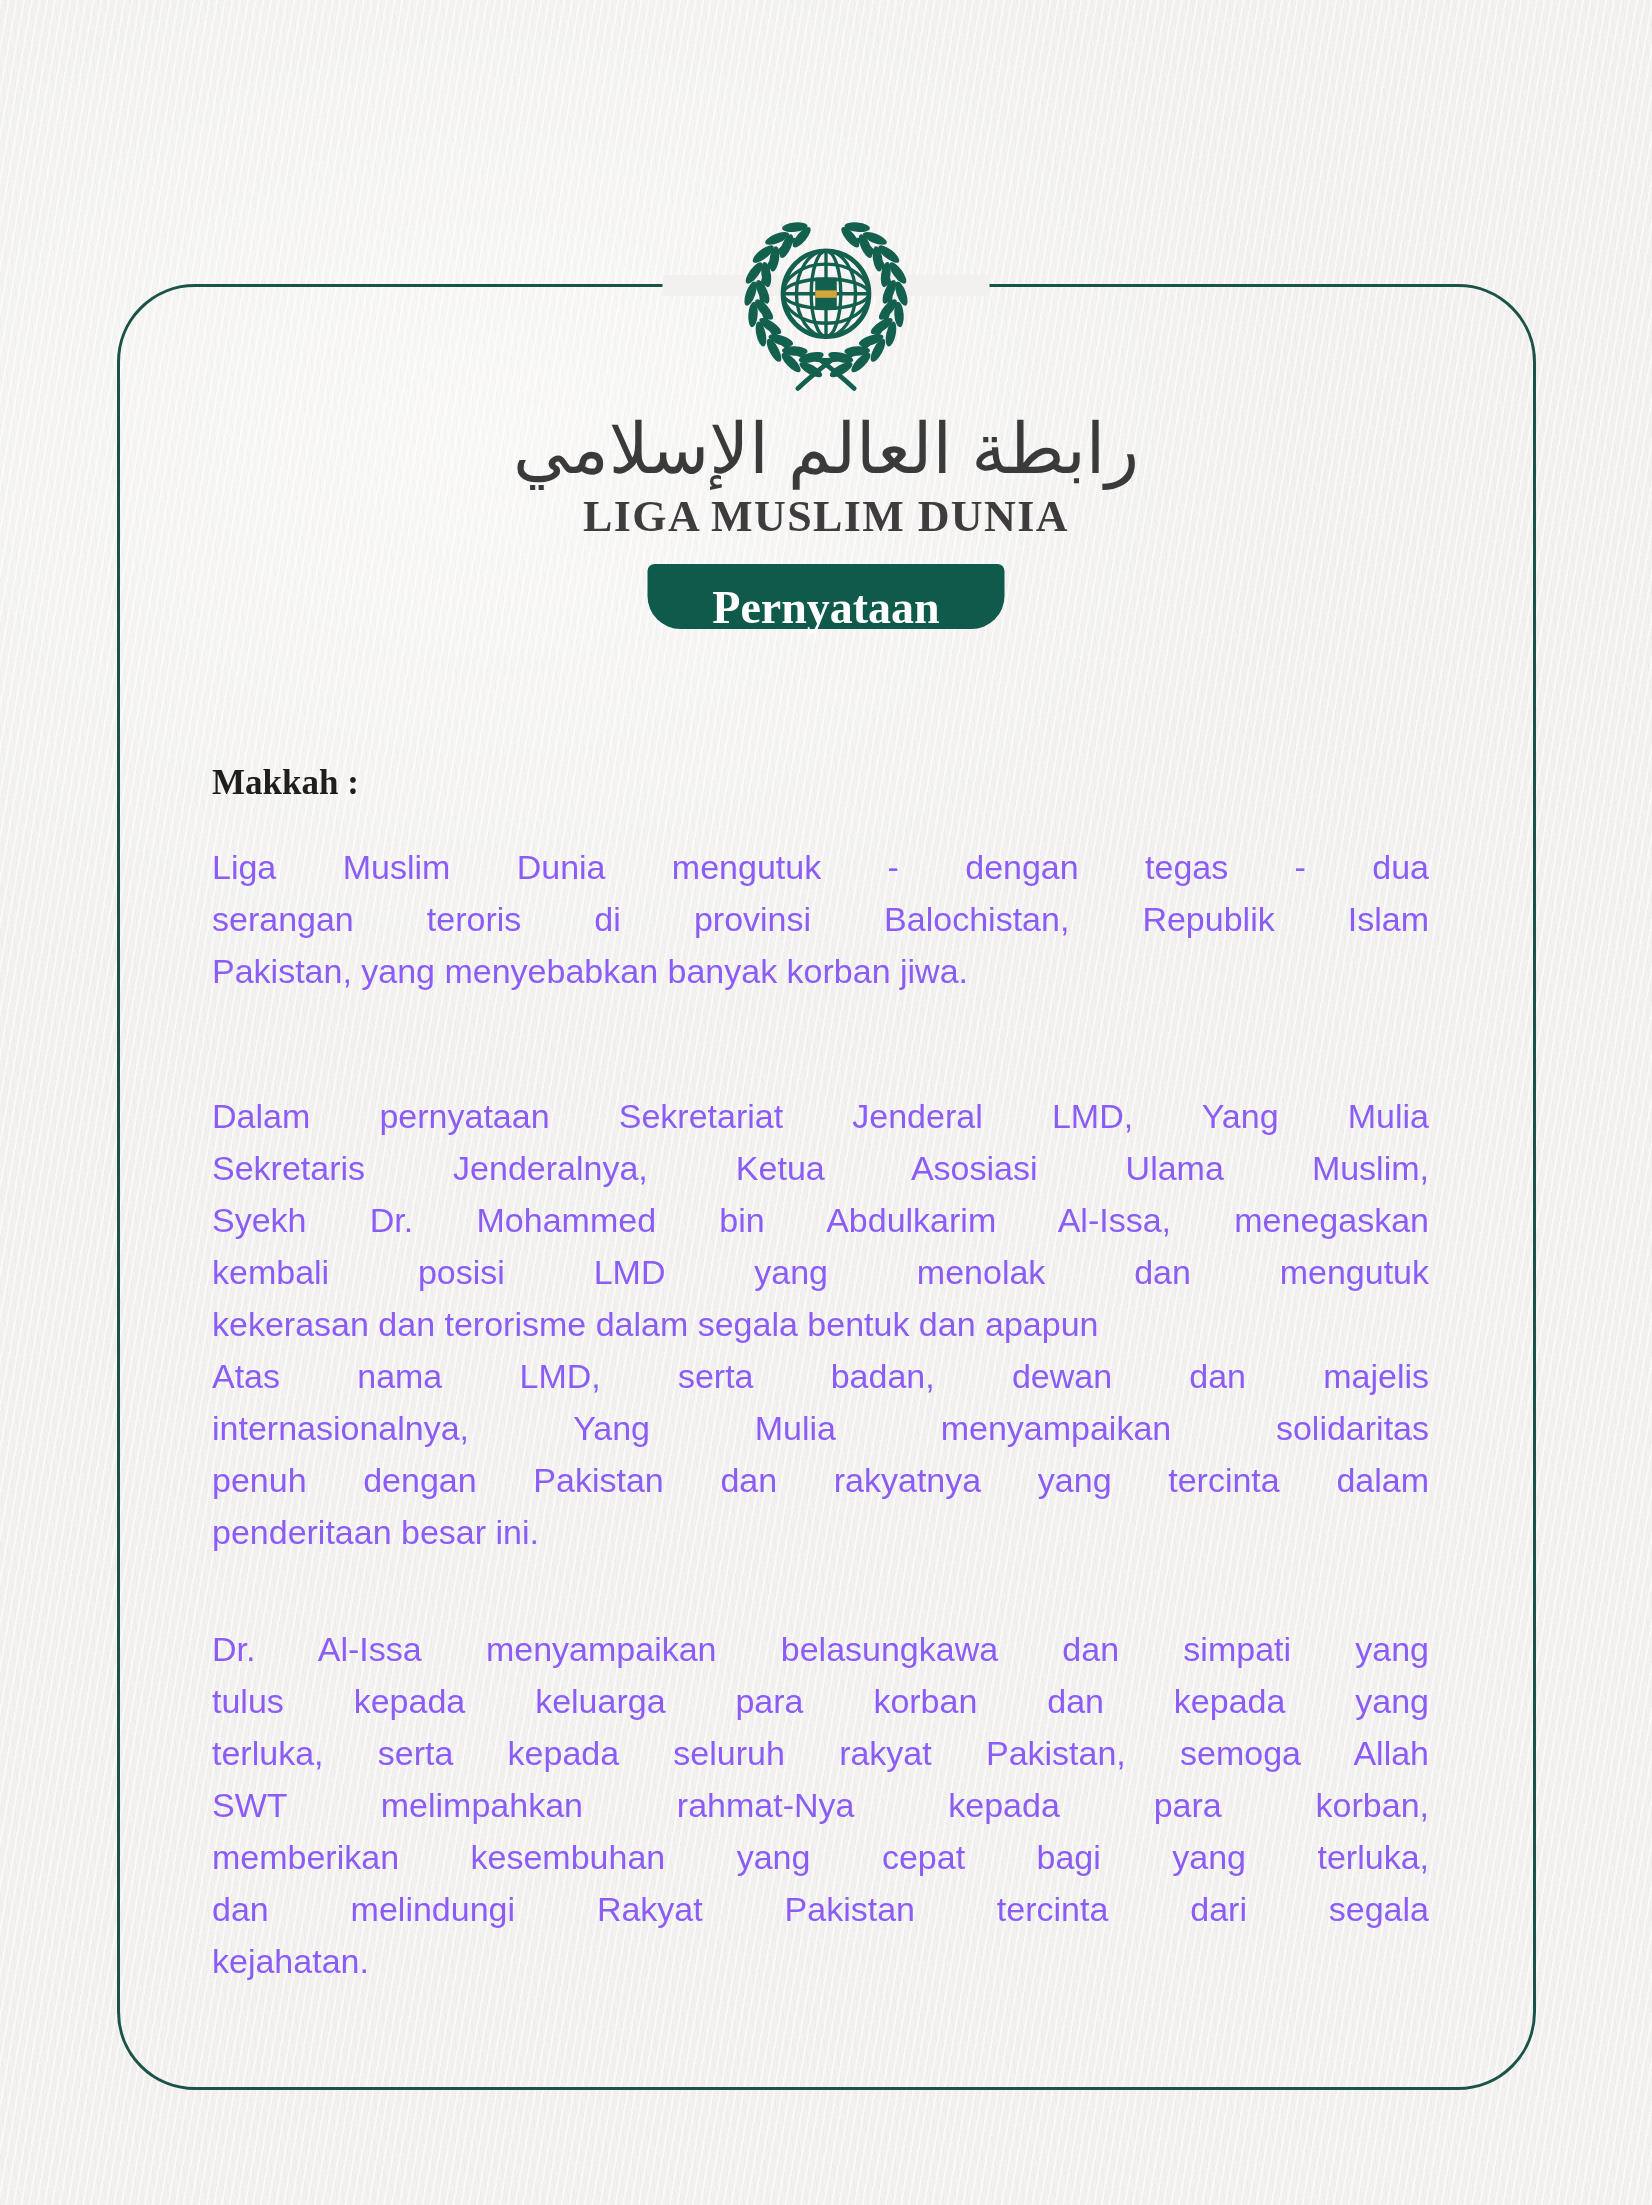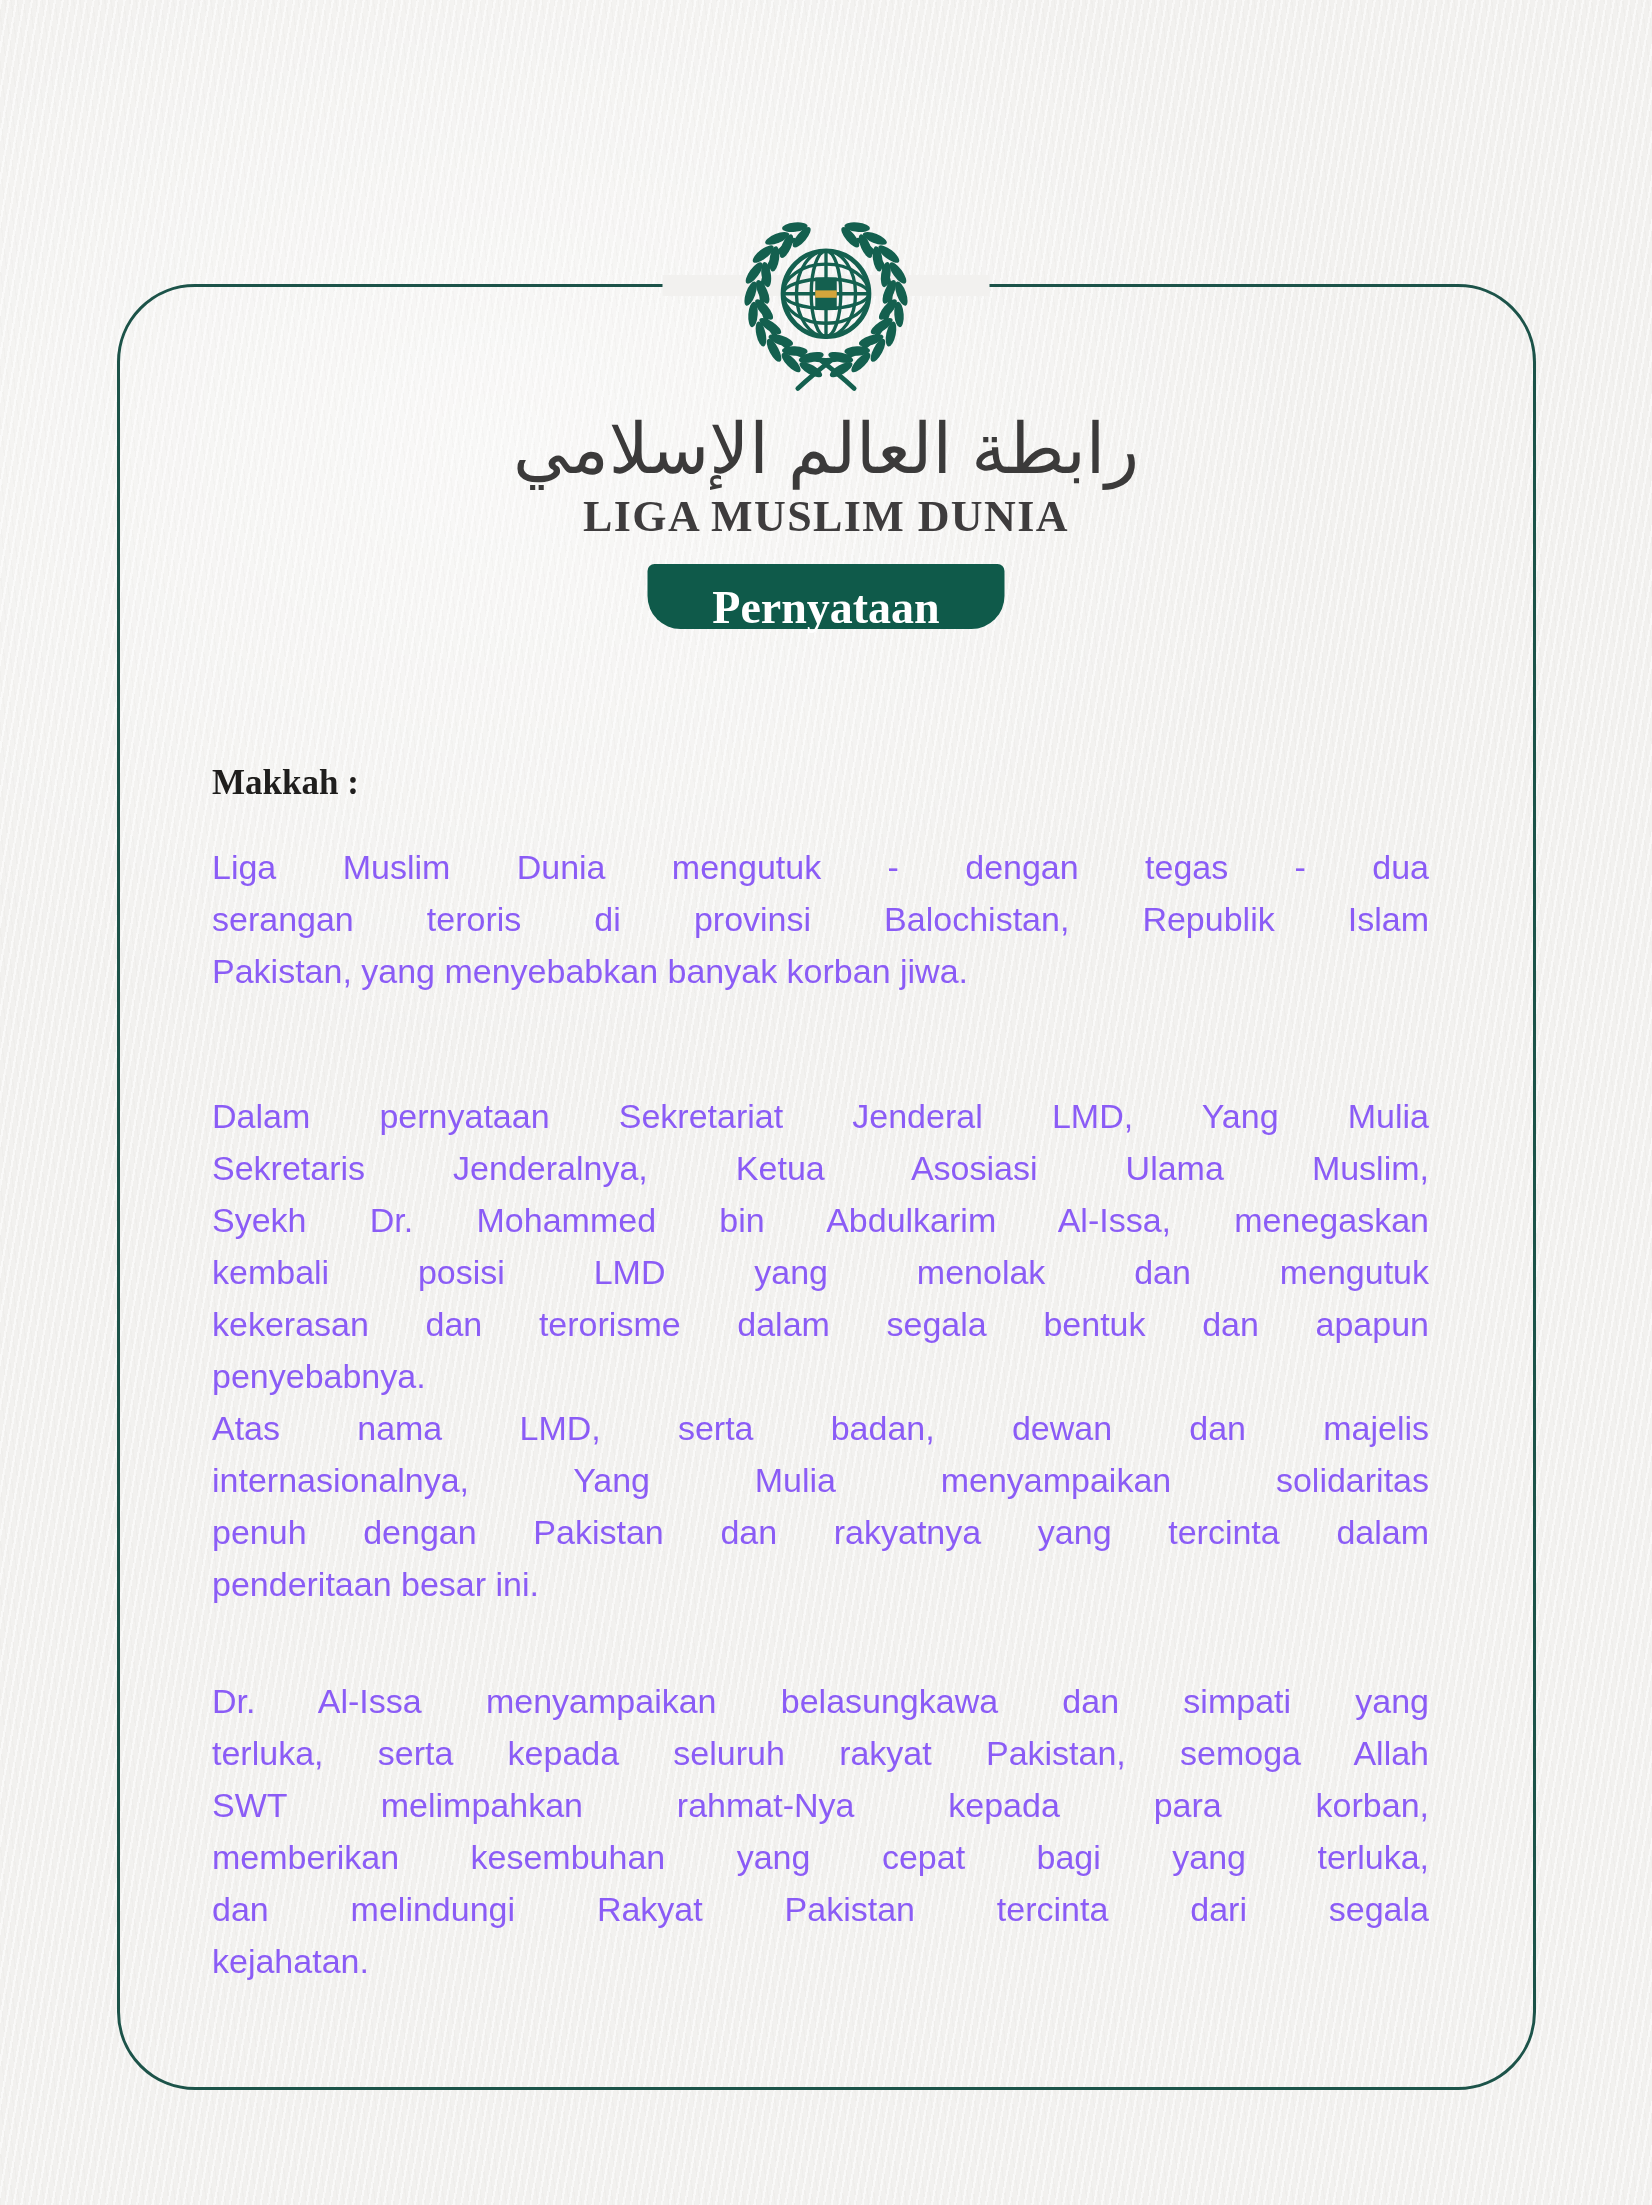--- a/index.html
+++ b/index.html
@@ -95,32 +95,32 @@
       <div class="pline">serangan teroris di provinsi Balochistan, Republik Islam</div>
       <div class="pline">Pakistan, yang menyebabkan banyak korban jiwa.</div>
     </div>
 
     <div class="para p2">
       <div class="pline">Dalam pernyataan Sekretariat Jenderal LMD, Yang Mulia</div>
       <div class="pline">Sekretaris Jenderalnya, Ketua Asosiasi Ulama Muslim,</div>
       <div class="pline">Syekh Dr. Mohammed bin Abdulkarim Al-Issa, menegaskan</div>
       <div class="pline">kembali posisi LMD yang menolak dan mengutuk</div>
       <div class="pline">kekerasan dan terorisme dalam segala bentuk dan apapun</div>
-      <div class="pline">penyebabnya.</div>
     </div>
 
     <div class="para p3">
       <div class="pline">Atas nama LMD, serta badan, dewan dan majelis</div>
       <div class="pline">internasionalnya, Yang Mulia menyampaikan solidaritas</div>
       <div class="pline">penuh dengan Pakistan dan rakyatnya yang tercinta dalam</div>
       <div class="pline">penderitaan besar ini.</div>
     </div>
 
     <div class="para p4">
       <div class="pline">Dr. Al-Issa menyampaikan belasungkawa dan simpati yang</div>
+      <div class="pline">tulus kepada keluarga para korban dan kepada yang</div>
       <div class="pline">terluka, serta kepada seluruh rakyat Pakistan, semoga Allah</div>
       <div class="pline">SWT melimpahkan rahmat-Nya kepada para korban,</div>
       <div class="pline">memberikan kesembuhan yang cepat bagi yang terluka,</div>
       <div class="pline">dan melindungi Rakyat Pakistan tercinta dari segala</div>
       <div class="pline">kejahatan.</div>
     </div>
   </div>
 
   <div class="halo"></div>
 

